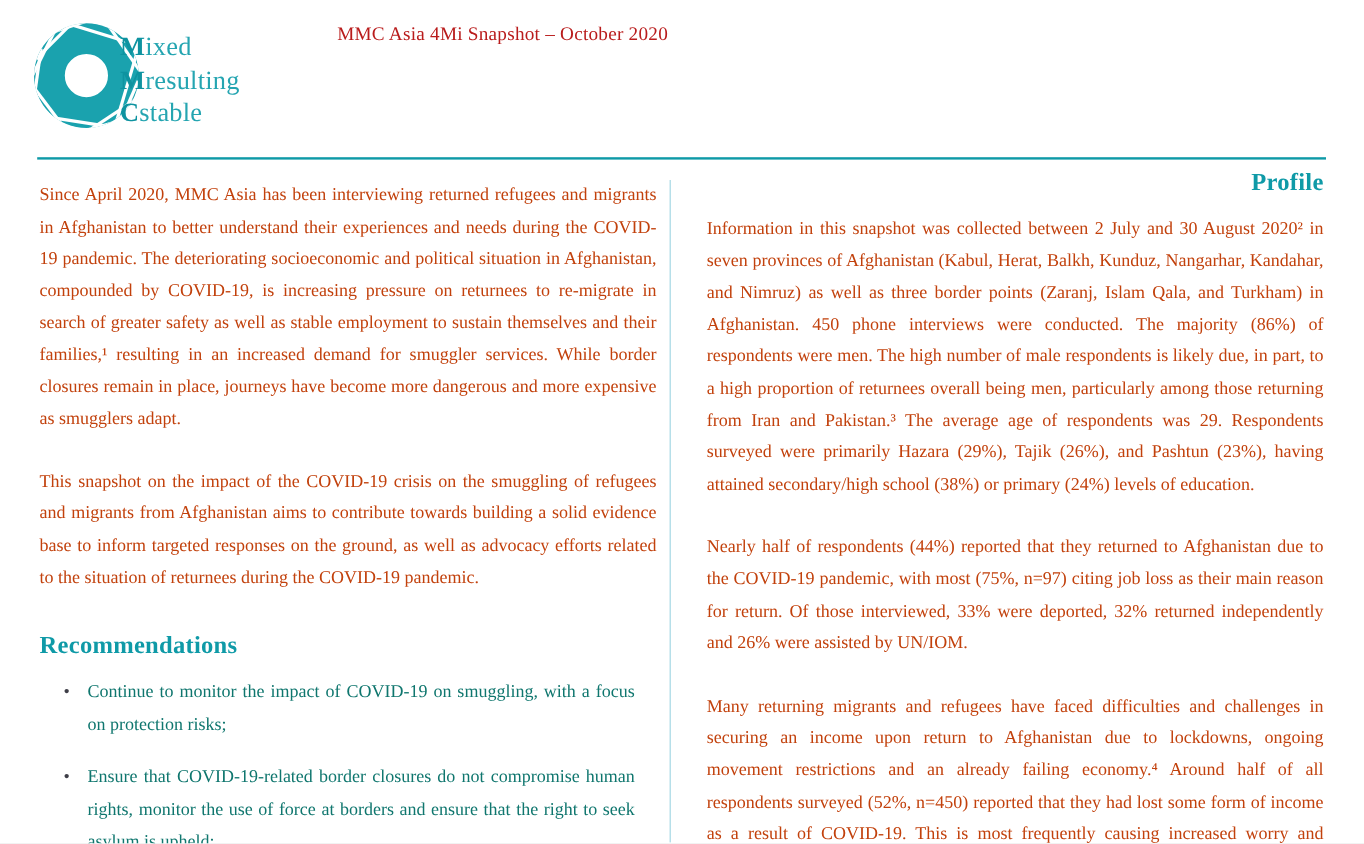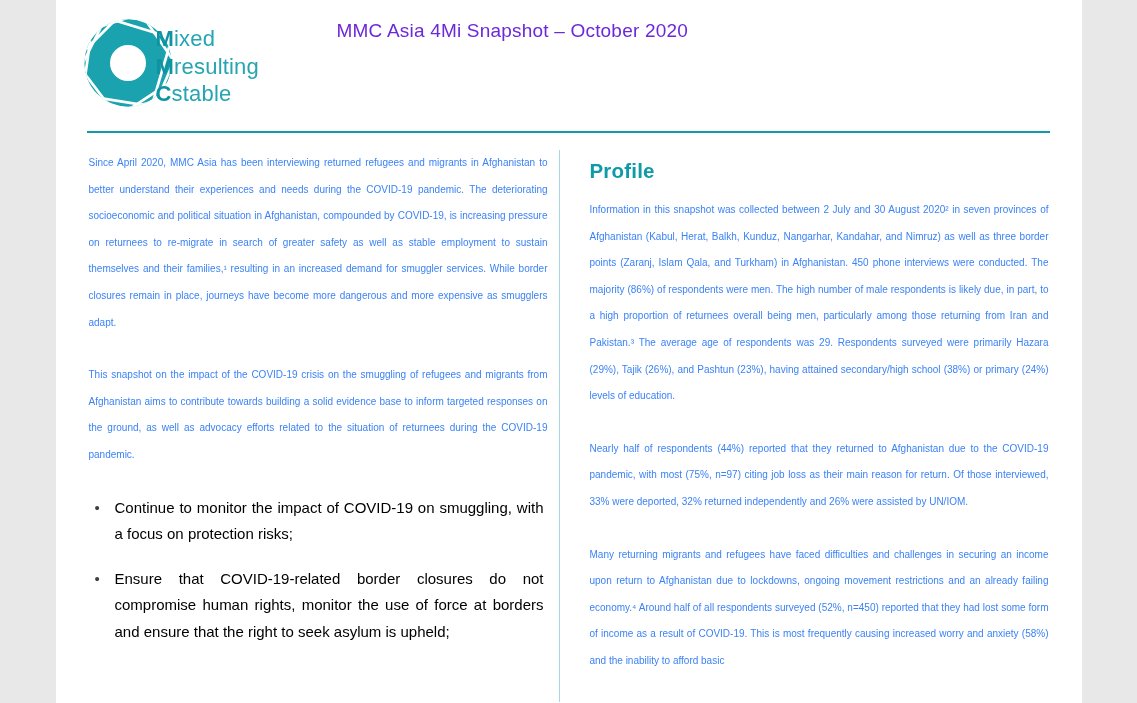--- a/index.html
+++ b/index.html
@@ -1,67 +1,67 @@
 <!DOCTYPE html>
 <html><head>
 <meta charset="utf-8">
 <style>
   html,body{margin:0;padding:0;background:#e8e8e8;}
   .page{
     position:relative;
-    width:1026px;height:703px;
+    width:1137px;height:703px;
     background:#ffffff;
     overflow:hidden;
-    font-family:Liberation Sans, sans-serif;
+    font-family:Liberation Serif, serif;
     margin:0 auto;
   }
   
   .header{position:relative;height:131px;}
   .logo-icon{position:absolute;left:27px;top:18px;}
   .logo-text{
     position:absolute;left:100px;top:25px;
     font-size:22px;line-height:27.5px;
     color:#25a5b1;letter-spacing:0.2px;
   }
   .logo-text .ini{font-weight:bold;color:#0e93a0;}
   .headings{position:absolute;left:281px;top:20px;}
-  .kicker{font-size:19px;color:#6d28d9;letter-spacing:0.2px;}
+  .kicker{font-size:16px;color:#b91c1c;letter-spacing:0.2px;}
   .title{
     margin:9px 0 0;max-width:815px;
     font-size:26px;font-weight:bold;line-height:33px;
     color:#0e97a4;letter-spacing:0.2px;
   }
   
   .rule{height:2px;background:#0e9aa7;margin:0 32px 0 31px;}
   .columns{display:flex;padding:0 33px;align-items:flex-start;}
   .col{width:514px;}
   .col p{
-    font-size:10px;line-height:26.6px;
-    color:#3b82f6;text-align:justify;
+    font-size:15px;line-height:26.6px;
+    color:#c2410c;text-align:justify;
     margin:0 0 26px;
   }
   .col-left p:first-child{margin-top:17px;}
   .col h2{
     font-size:20.5px;font-weight:bold;line-height:26px;
     color:#0f9aa7;margin:30px 0 13px;letter-spacing:0.2px;
   }
-  .col-right h2:first-child{margin-top:25px;}
+  .col-right h2:first-child{margin-top:6px;text-align:right;}
   .vdivider{
     width:1px;height:552px;
     background:#a5d8e4;
     margin:17px 30px 0 11px;
     flex:0 0 1px;
   }
   
   .rec-list{margin:0;padding:0;list-style:none;}
   .rec-list li{
     position:relative;padding-left:22px;
     font-size:15px;line-height:26.6px;
-    color:#000000;text-align:justify;
-    margin:0 4px 18px;
+    color:#0f766e;text-align:justify;
+    margin:0 18px 18px;
   }
   .rec-list li::before{
     content:"\2022";
     position:absolute;left:2px;top:0;
     color:#3e3e47;
   }
 </style>
 </head>
 <body>
 
@@ -105,20 +105,21 @@
     </div>
   </div>
 
   <div class="rule"></div>
 
   <div class="columns">
 
     <section class="col col-left">
       <p>Since April 2020, MMC Asia has been interviewing returned refugees and migrants in Afghanistan to better understand their experiences and needs during the COVID-19 pandemic. The deteriorating socioeconomic and political situation in Afghanistan, compounded by COVID-19, is increasing pressure on returnees to re-migrate in search of greater safety as well as stable employment to sustain themselves and their families,¹ resulting in an increased demand for smuggler services. While border closures remain in place, journeys have become more dangerous and more expensive as smugglers adapt.</p>
       <p>This snapshot on the impact of the COVID-19 crisis on the smuggling of refugees and migrants from Afghanistan aims to contribute towards building a solid evidence base to inform targeted responses on the ground, as well as advocacy efforts related to the situation of returnees during the COVID-19 pandemic.</p>
+      <h2>Recommendations</h2>
       <ul class="rec-list">
         <li>Continue to monitor the impact of COVID-19 on smuggling, with a focus on protection risks;</li>
         <li>Ensure that COVID-19-related border closures do not compromise human rights, monitor the use of force at borders and ensure that the right to seek asylum is upheld;</li>
 
       </ul>
     </section>
 
     <div class="vdivider"></div>
 
     <section class="col col-right">

